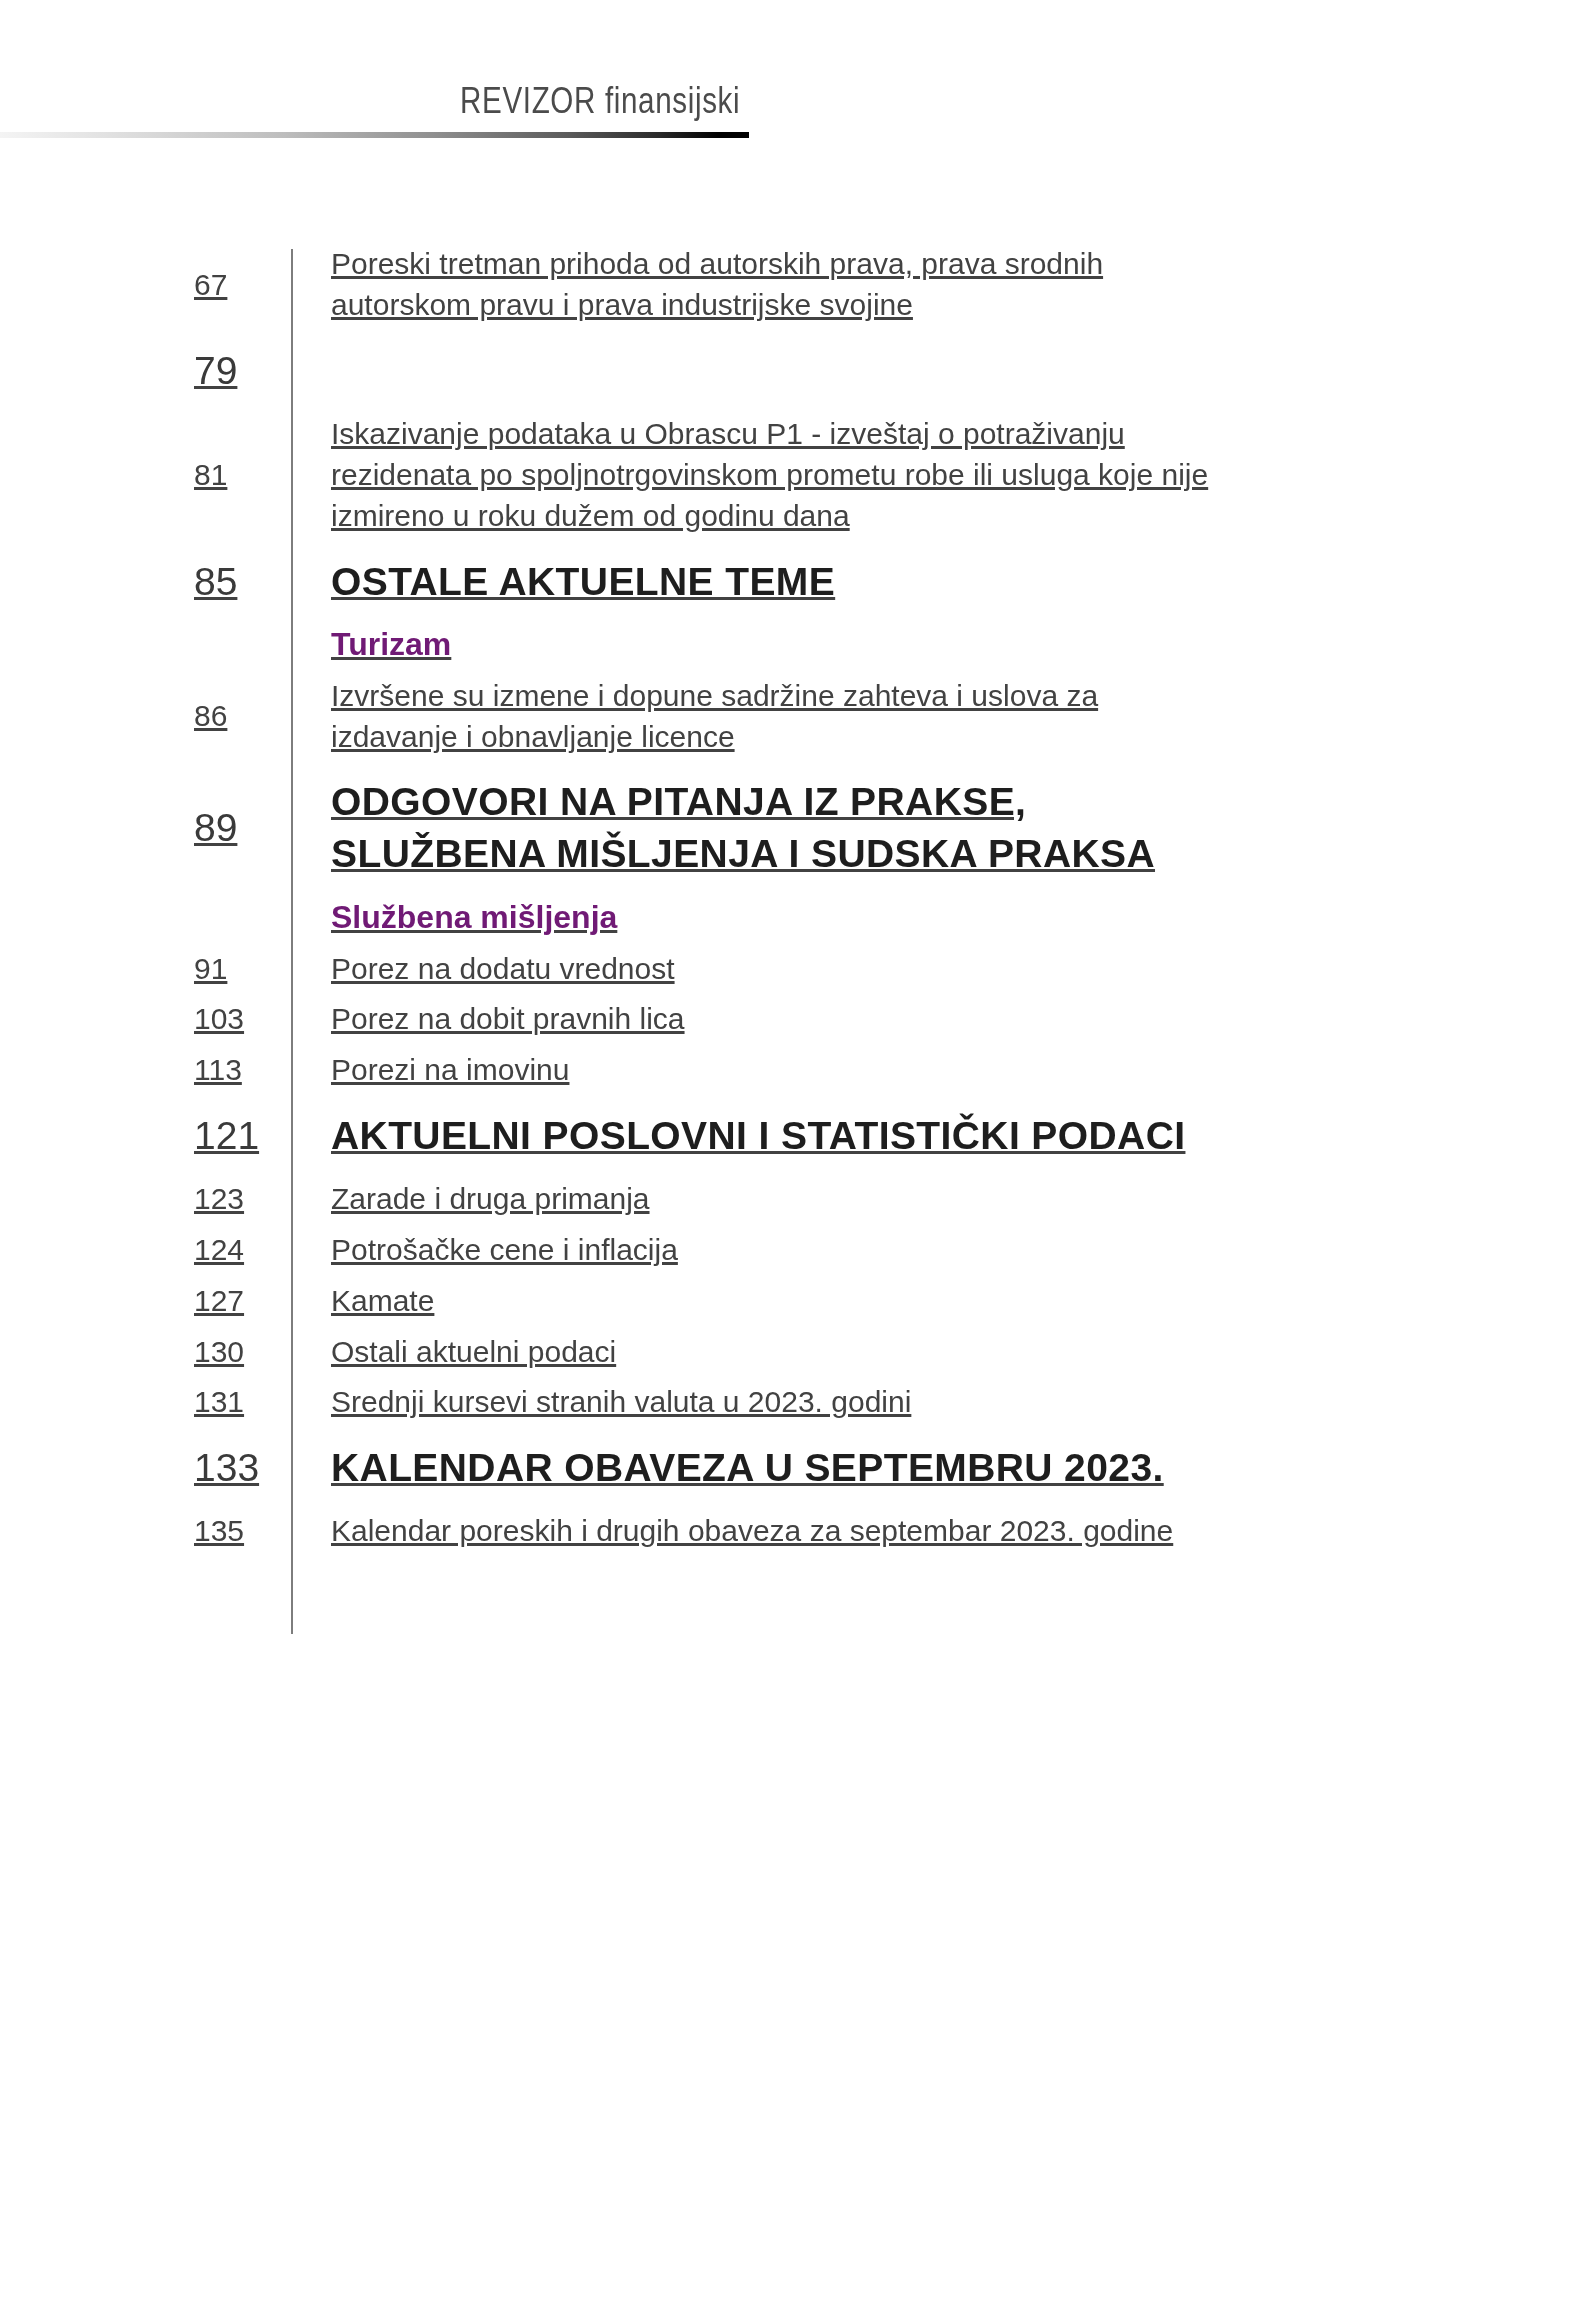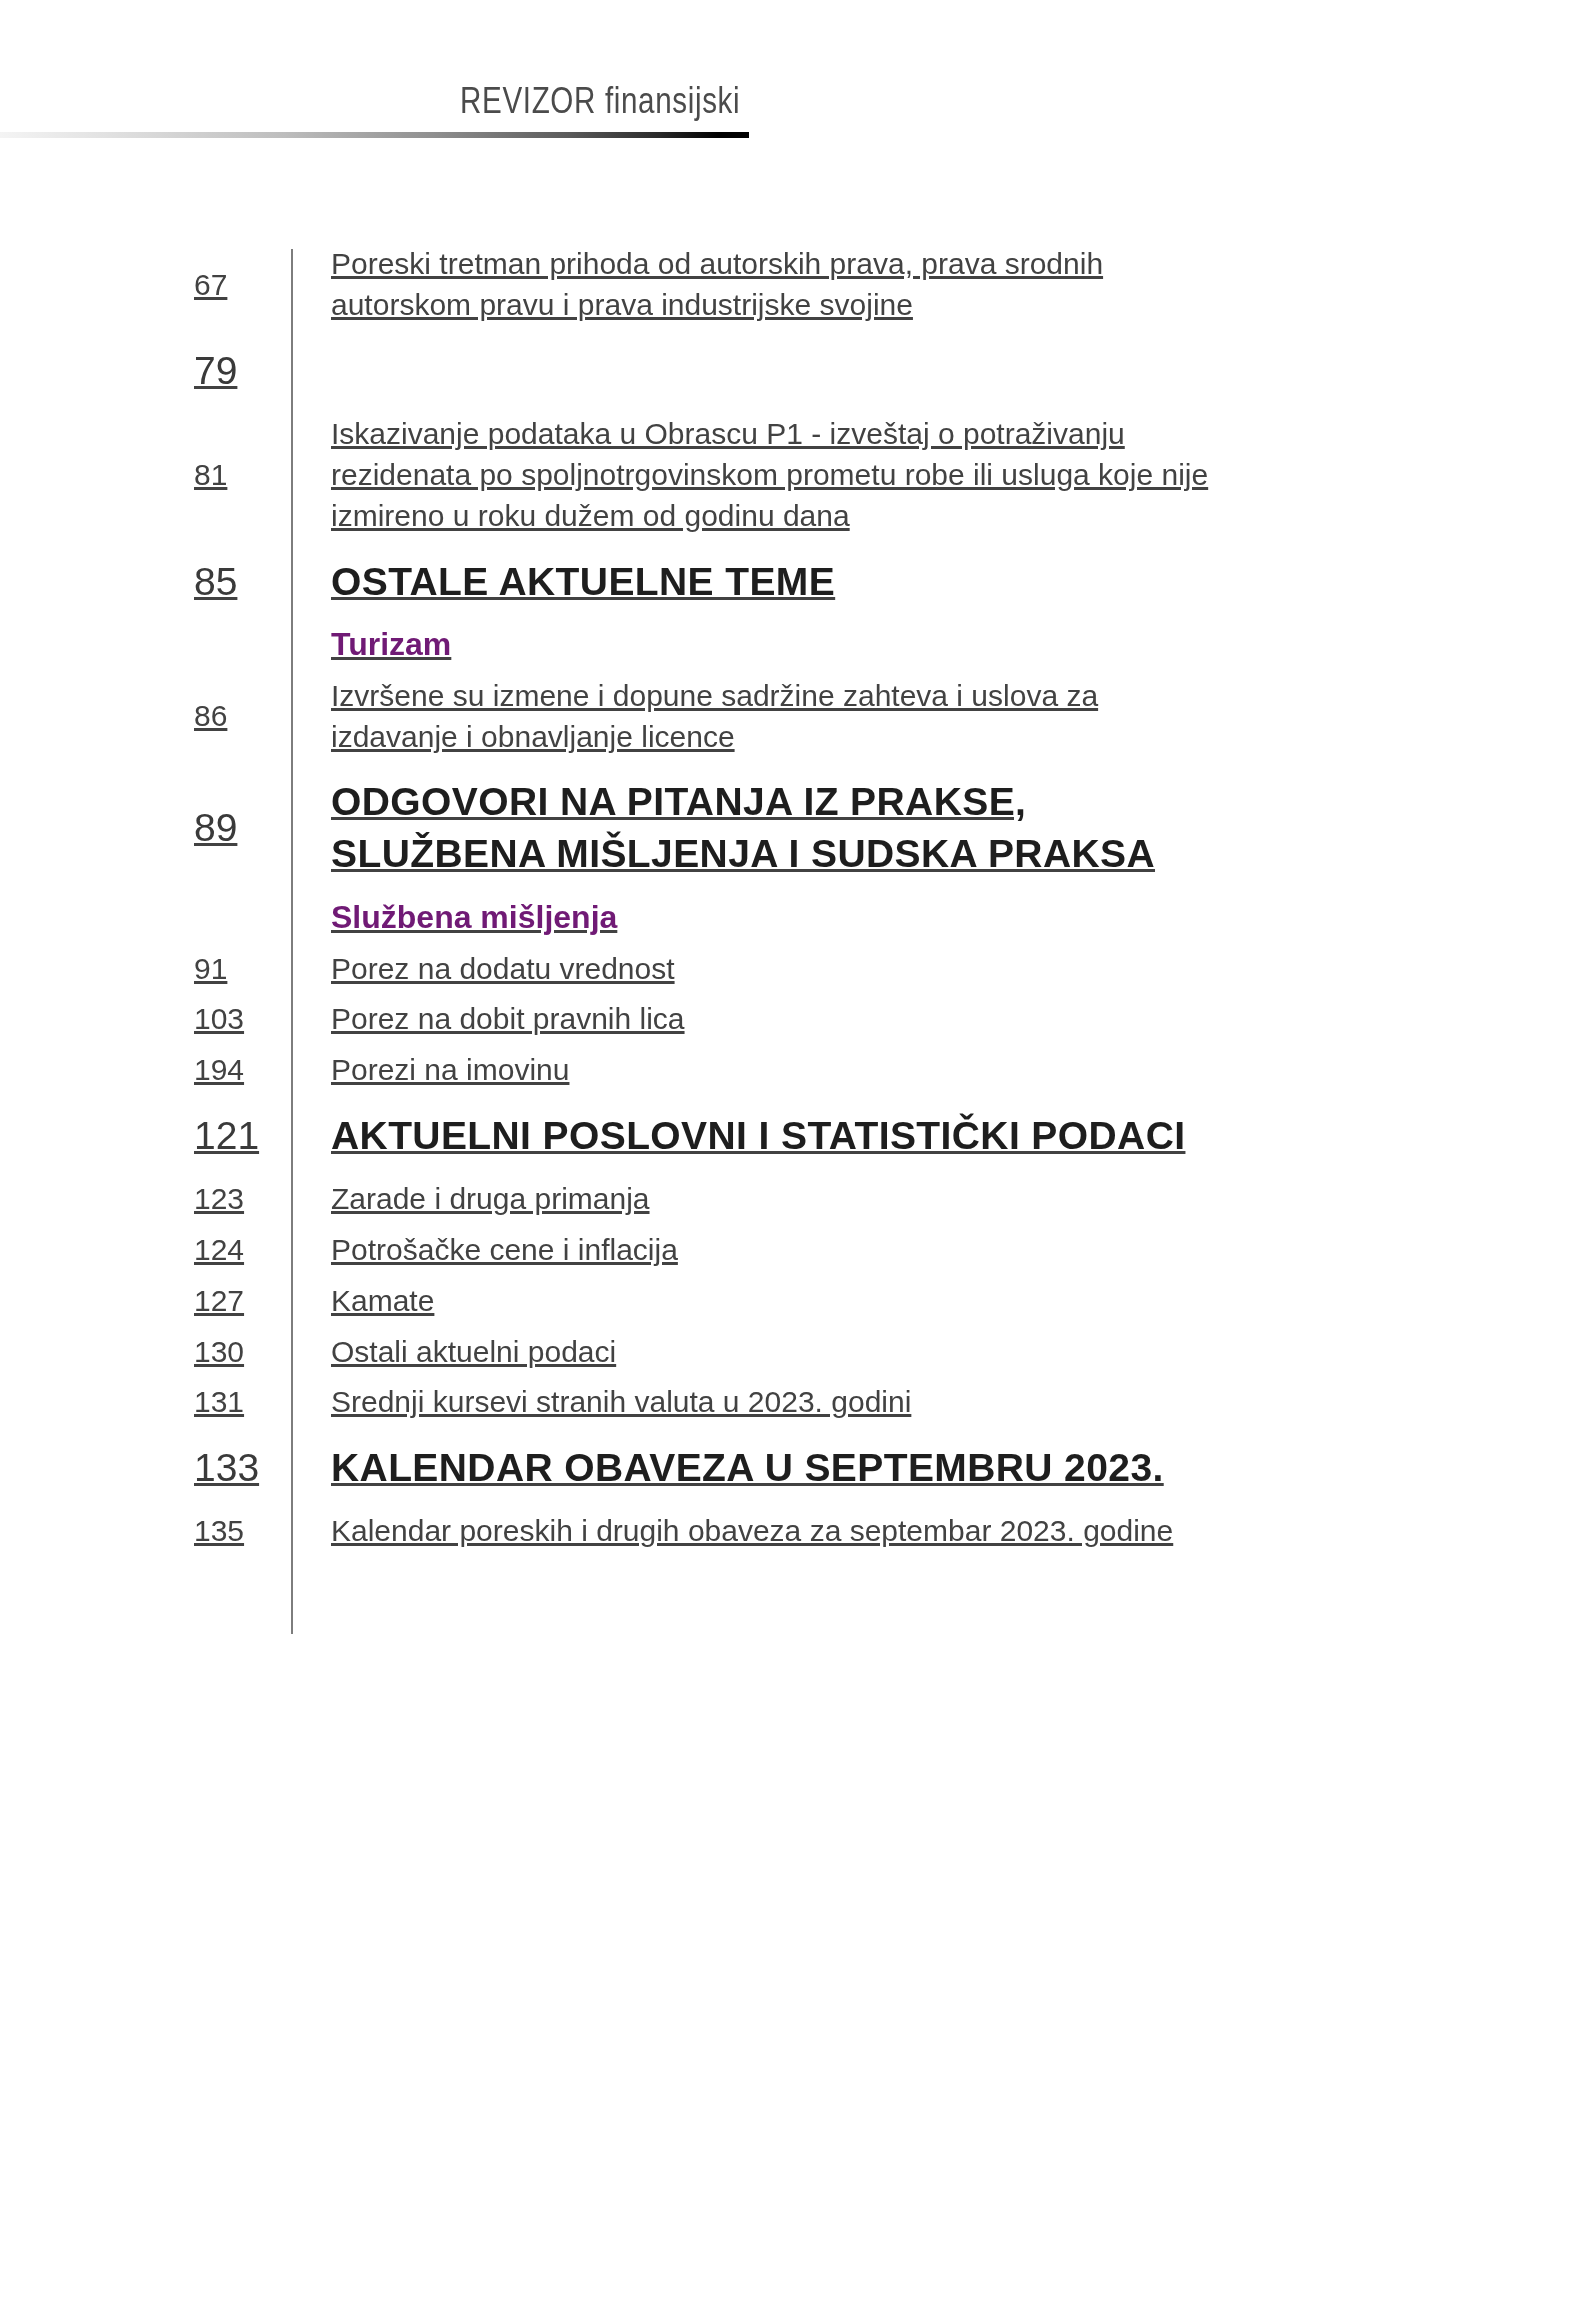--- a/index.html
+++ b/index.html
@@ -160,21 +160,21 @@
       <div class="txt">Porez na dodatu vrednost</div>
     </div>
 
     <div class="row item">
       <div class="num">103</div>
       <div class="txt">Porez na dobit pravnih lica</div>
     </div>
 
 
     <div class="row item">
-      <div class="num">194</div>
+      <div class="num">113</div>
       <div class="txt">Porezi na imovinu</div>
     </div>
 
     <div class="row heading">
       <div class="num">121</div>
       <div class="txt">AKTUELNI POSLOVNI I STATISTIČKI PODACI</div>
     </div>
 
     <div class="row item">
       <div class="num">123</div>

